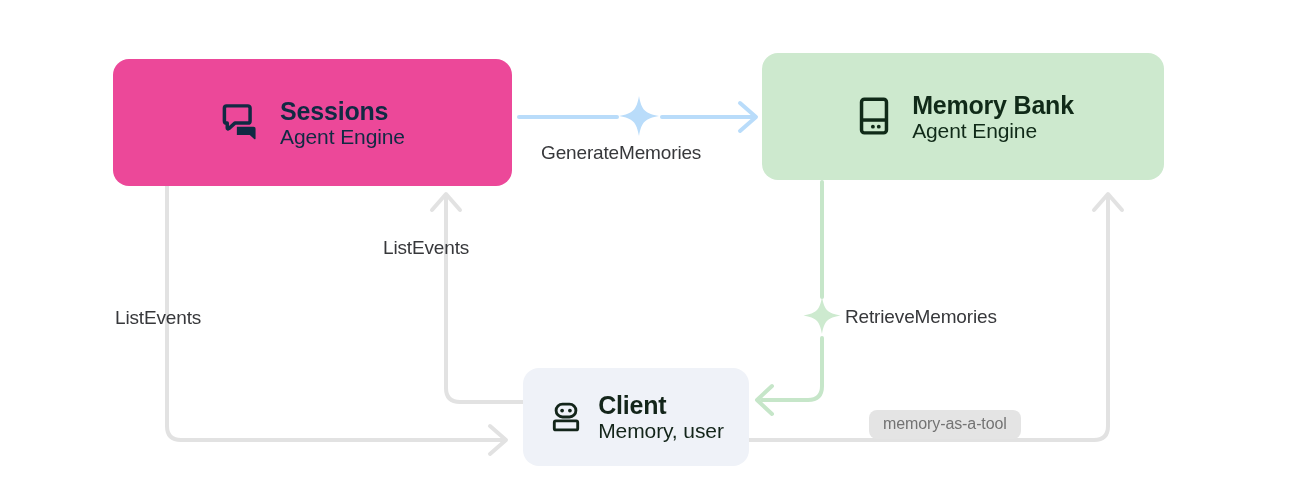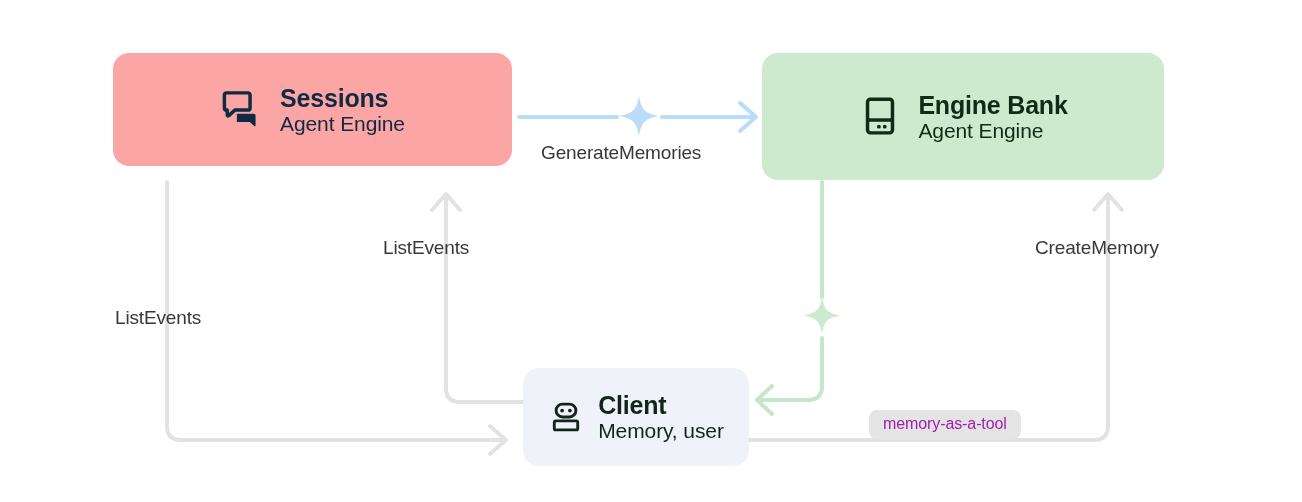--- a/index.html
+++ b/index.html
@@ -59,24 +59,24 @@
     font-size: 21px;
     font-weight: normal;
     letter-spacing: -0.1px;
     white-space: nowrap;
     margin-top: 0;
   }
 
   
   #node-sessions {
     left: 113px;
-    top: 53px;
+    top: 59px;
     width: 399px;
-    height: 113px;
-    background: #fca5a5;
+    height: 127px;
+    background: #ec4899;
   }
   #node-sessions .node-title,
   #node-sessions .node-sub { color: #102a43; }
 
   
   #node-memorybank {
     left: 762px;
     top: 53px;
     width: 402px;
     height: 127px;
@@ -112,21 +112,21 @@
   #label-retrievememories{ left: 845px; top: 306px; }
 
   #label-memoryasatool {
     position: absolute;
     left: 869px;
     top: 410px;
     padding: 5px 14px 6px 14px;
     background: #e4e4e4;
     border-radius: 8px;
     font-size: 16px;
-    color: #a21caf;
+    color: #737373;
     letter-spacing: -0.1px;
     white-space: nowrap;
   }
 </style>
 </head>
 <body>
 
 <div id="canvas">
 
   <svg id="edges" viewBox="0 0 1302 502" xmlns="http://www.w3.org/2000/svg">
@@ -180,21 +180,21 @@
     <div class="node-inner">
       <span class="node-icon">
         <svg width="44" height="44" viewBox="0 0 24 24" xmlns="http://www.w3.org/2000/svg">
           <rect x="5.2" y="2.8" width="13.6" height="18.4" rx="1.6" fill="none" stroke="#102a18" stroke-width="1.9"></rect>
           <line x1="5.2" y1="14.2" x2="18.8" y2="14.2" stroke="#102a18" stroke-width="1.9"></line>
           <circle cx="11.4" cy="17.8" r="1.05" fill="#102a18"></circle>
           <circle cx="14.6" cy="17.8" r="1.05" fill="#102a18"></circle>
         </svg>
       </span>
       <span class="node-text">
-        <span class="node-title">Engine Bank</span>
+        <span class="node-title">Memory Bank</span>
         <span class="node-sub">Agent Engine</span>
       </span>
     </div>
   </div>
 
   <div class="node" id="node-agent">
     <div class="node-inner">
       <span class="node-icon">
         <svg width="36" height="36" viewBox="0 0 24 24" xmlns="http://www.w3.org/2000/svg">
           <rect x="5.4" y="3.4" width="13.2" height="8.6" rx="4.3" fill="none" stroke="#13251a" stroke-width="1.9"></rect>
@@ -209,18 +209,18 @@
       </span>
     </div>
   </div>
 
   <span class="edge-label" id="label-generatememories">GenerateMemories</span>
 
   <span class="edge-label" id="label-appendevent">ListEvents</span>
 
   <span class="edge-label" id="label-listevents">ListEvents</span>
 
-  <span class="edge-label" id="label-creatememory">CreateMemory</span>
-
+
+  <span class="edge-label" id="label-retrievememories">RetrieveMemories</span>
 
   <span id="label-memoryasatool">memory-as-a-tool</span>
 
 </div>
 
 </body></html>

